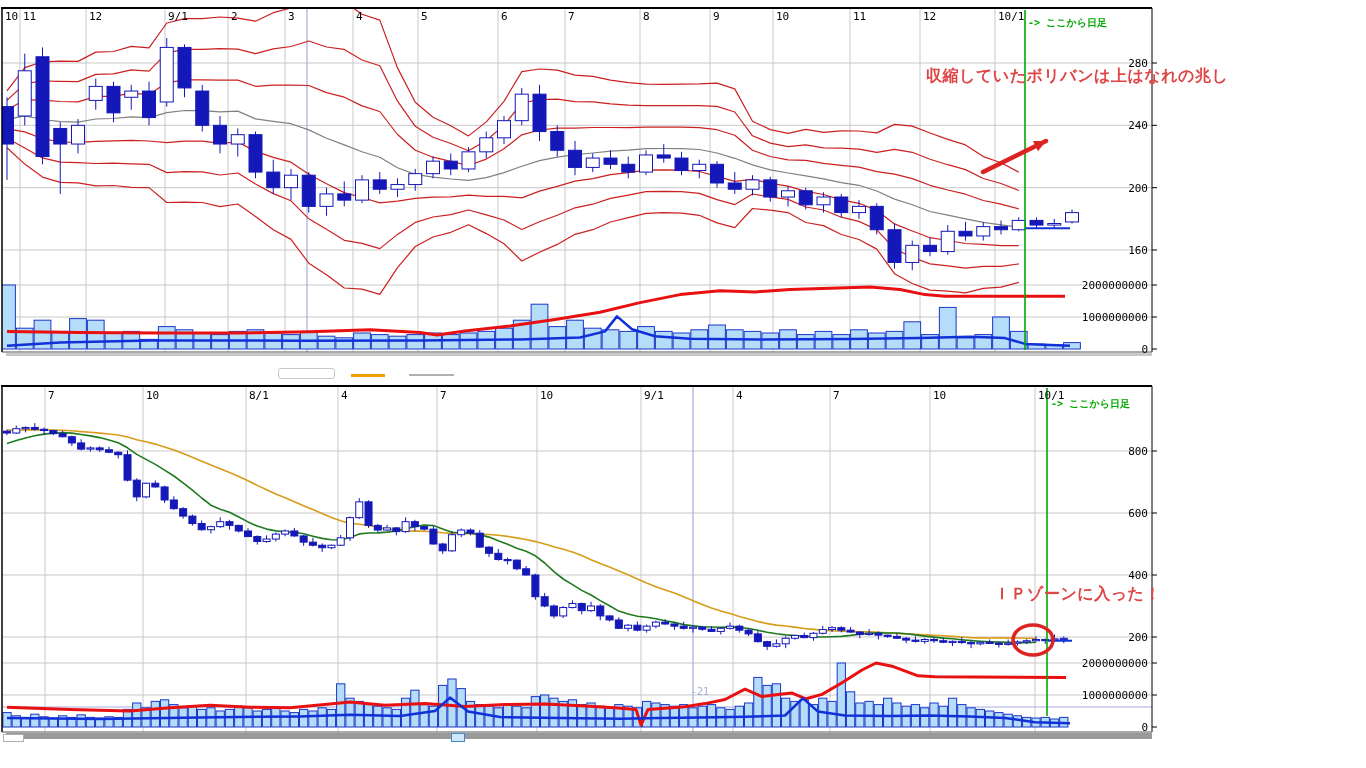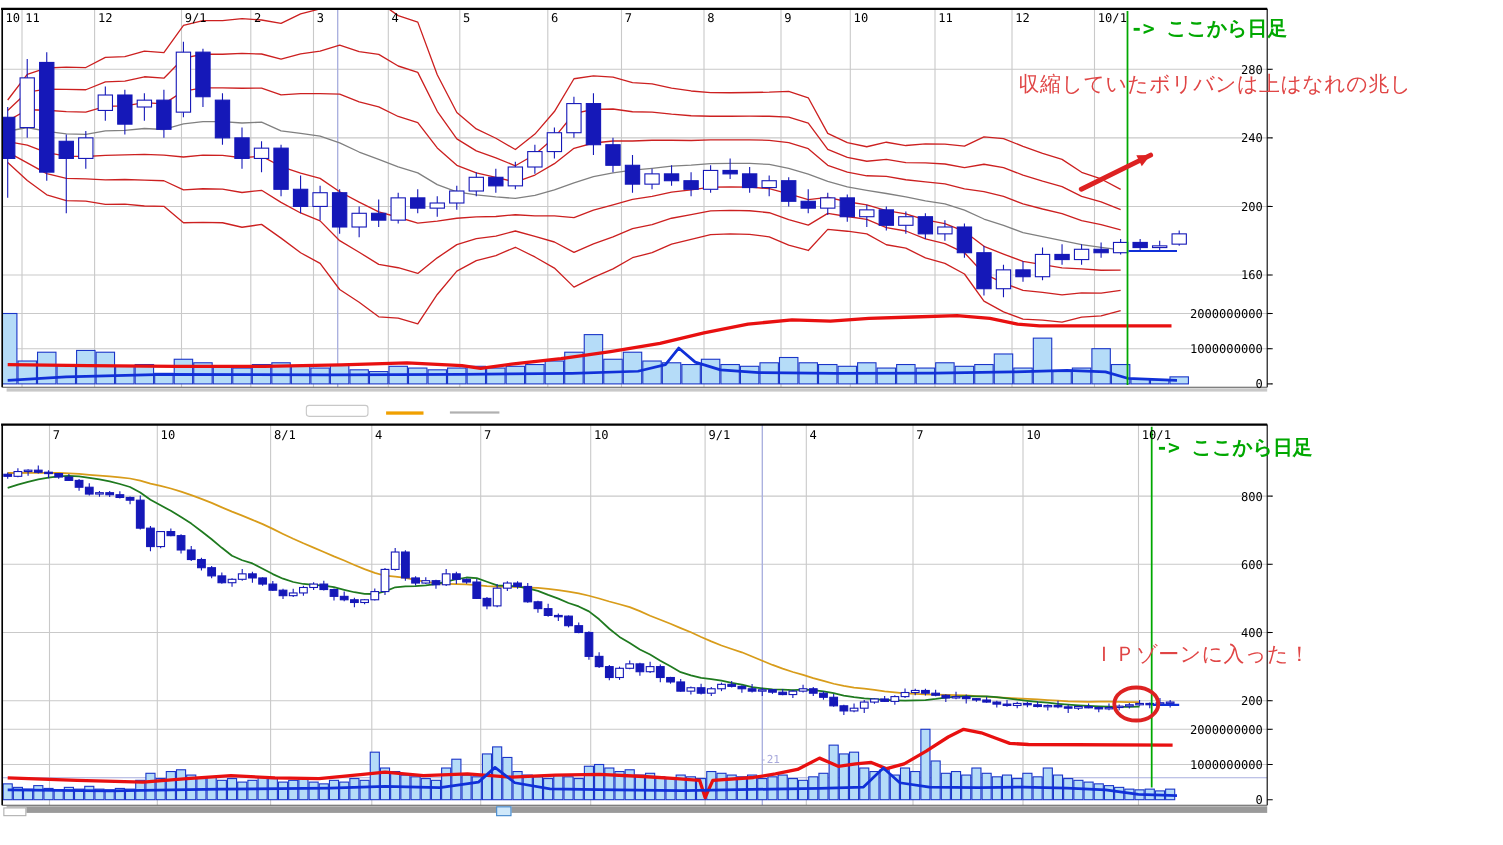--- a/index.html
+++ b/index.html
@@ -1,21 +1,21 @@
 <!DOCTYPE html>
 <html><head>
 <meta charset="utf-8">
 <style>
   html,body{margin:0;padding:0;background:#ffffff;}
   .stage{position:relative;width:1366px;height:768px;background:#ffffff;overflow:hidden;
          font-family:"DejaVu Sans Mono","Liberation Mono",monospace;}
   svg{position:absolute;left:0;top:0;}
   .ann{position:absolute;white-space:nowrap;line-height:1.1;}
-  .green-note{color:#00a800;font-size:18px;font-weight:bold;}
-  .red-note{color:#e04545;font-size:19px;font-weight:normal;letter-spacing:0.5px;}
+  .green-note{color:#00a800;font-size:10px;font-weight:bold;}
+  .red-note{color:#e04545;font-size:16px;font-weight:bold;letter-spacing:0.5px;}
   .faint-label{color:#a9aadc;font-size:10px;}
   .legend-frag{position:absolute;}
   .legend-box{width:55px;height:9px;border:1px solid #c8c8c8;border-radius:3px;background:#fff;}
   .legend-line-orange{width:34px;height:3px;background:#f0a000;}
   .legend-line-gray{width:45px;height:2px;background:#b0b0b0;}
   .mini-box-white{position:absolute;width:19px;height:6px;border:1px solid #b0b0b0;background:#fff;}
   .mini-box-blue{position:absolute;width:12px;height:7px;border:1px solid #4488cc;background:#cfe8fa;}
 </style>
 </head>
 <body>

